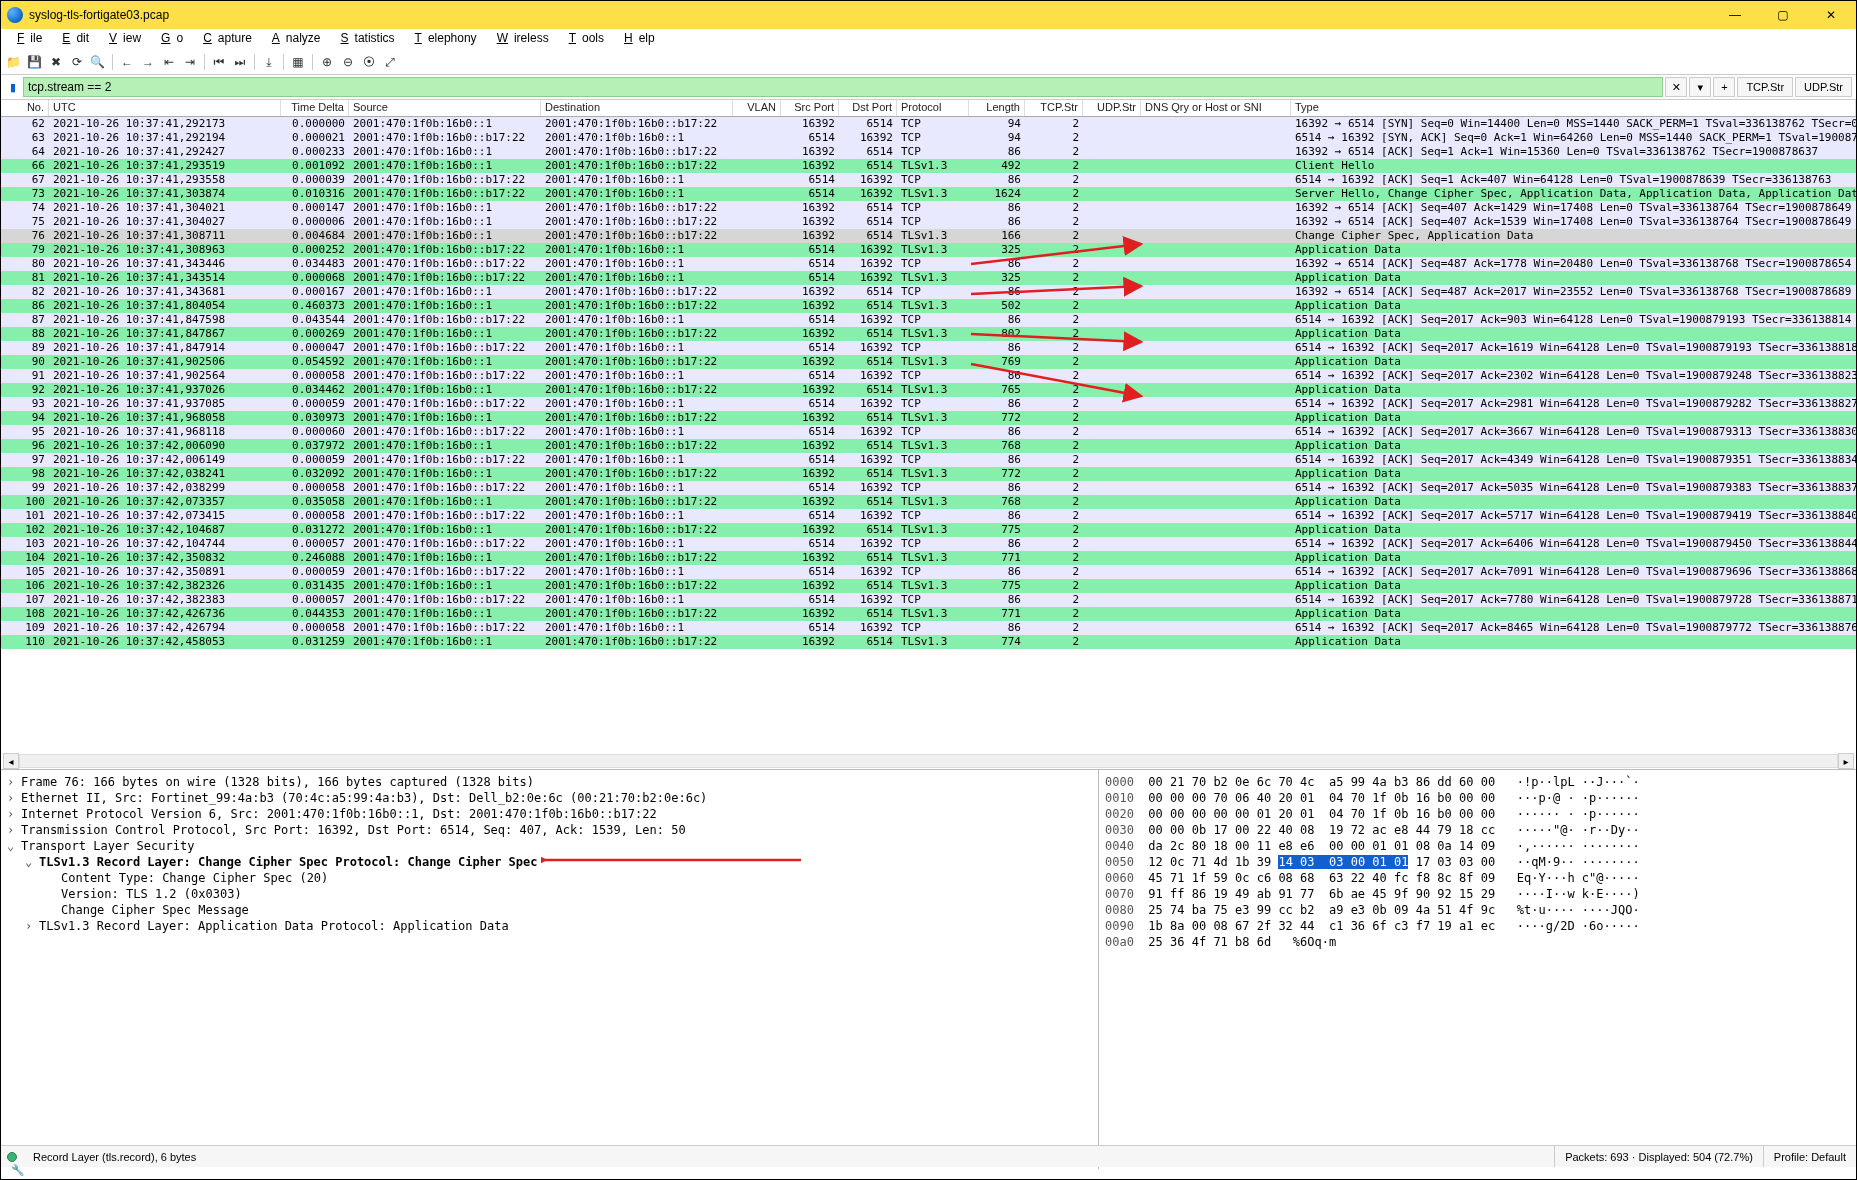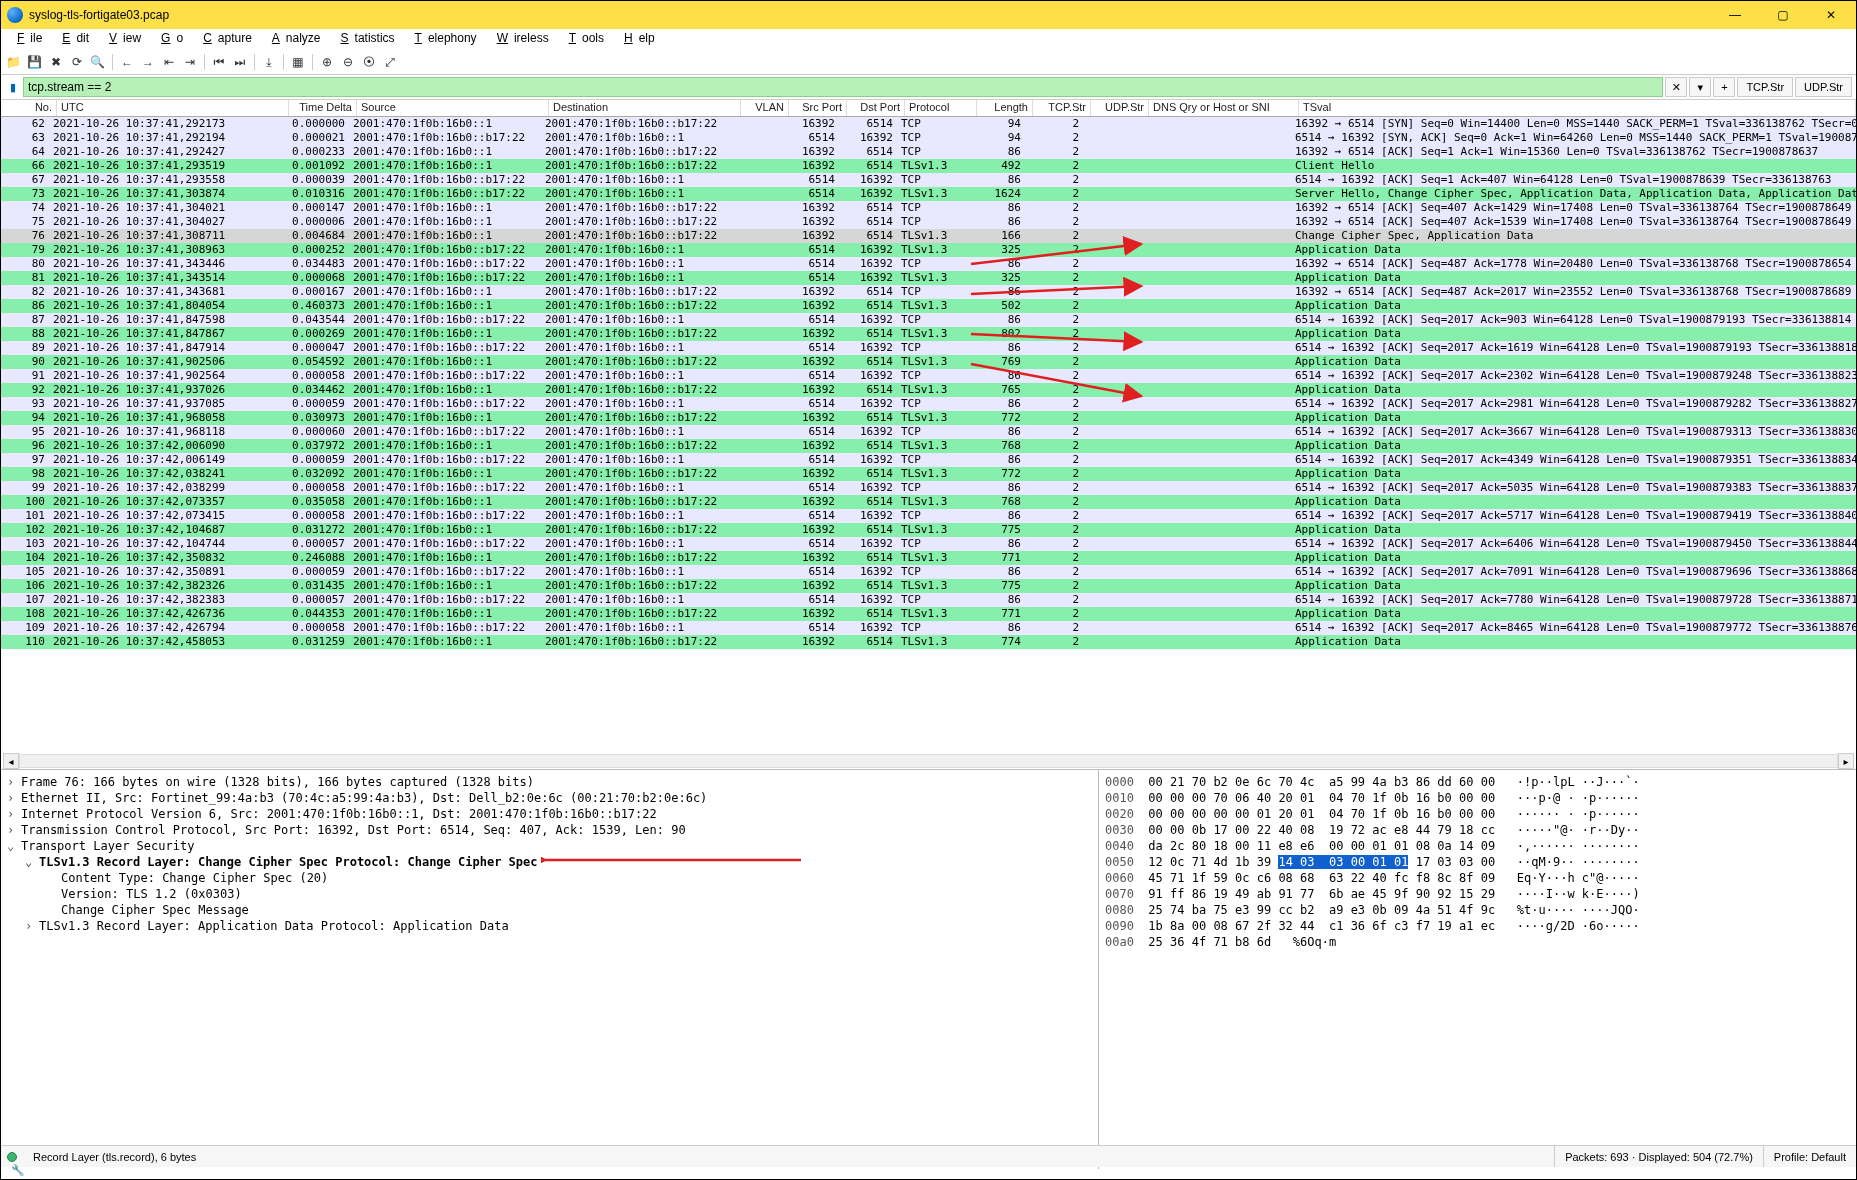--- a/index.html
+++ b/index.html
@@ -36,21 +36,21 @@
 .tb-sep { width:1px; height:16px; background:#ccc; margin:0 2px; }
 
 
 .filterrow { display:flex; align-items:center; height:24px; padding:2px 4px; gap:2px; }
 .filter-icon { width:16px;height:16px; display:flex;align-items:center;justify-content:center; color:#0066cc; }
 .filter-input { flex:1; background:#b7f0b7; border:1px solid #8fcc8f; padding:1px 4px; font-size:12px; height:20px;}
 .filter-btn { width:22px;height:20px; display:flex;align-items:center;justify-content:center; border:1px solid #ccc; background:#f6f6f6; font-size:11px;}
 .filter-labelbtn { padding:0 8px; height:20px; display:flex;align-items:center; border:1px solid #ccc; background:#f6f6f6; font-size:11px;}
 
 
-.colheader { display:flex; height:18px; background:#fff; border-top:1px solid #ccc;border-bottom:1px solid #aaa;padding-left:8px; }
+.colheader { display:flex; height:18px; background:#fff; border-top:1px solid #ccc;border-bottom:1px solid #aaa; }
 .colheader div { border-right:1px solid #ddd; padding:1px 4px; font-size:11px; color:#222; white-space:nowrap; overflow:hidden; }
 
 .packet-list { overflow:hidden; height:652px; position:relative; }
 .prow { display:flex; height:14px; font-size:11px; font-family:Consolas,"Lucida Console",monospace; white-space:pre; }
 .prow div { padding:0 4px; overflow:hidden; white-space:nowrap; }
 .prow.lav { background:#e8e8ff; }
 .prow.sel { background:#d6d6d6; }
 .prow.wht { background:#86efac; }
 
 .c-no   { width:48px; text-align:right; }
@@ -169,21 +169,21 @@
     <div class="c-src">Source</div>
     <div class="c-dst">Destination</div>
     <div class="c-vlan">VLAN</div>
     <div class="c-sp">Src Port</div>
     <div class="c-dp">Dst Port</div>
     <div class="c-proto">Protocol</div>
     <div class="c-len">Length</div>
     <div class="c-tstr">TCP.Str</div>
     <div class="c-ustr">UDP.Str</div>
     <div class="c-dns">DNS Qry or Host or SNI</div>
-    <div class="c-info">TSval</div>
+    <div class="c-info">Type</div>
   </div>
 
 <div class="packet-list" id="plist">
 
   <div class="arrow" style="left:960px; top:117px;">
     <svg width="220" height="180">
       <defs>
           <marker id="ah" markerWidth="8" markerHeight="8" refX="7" refY="4" orient="auto">
         <path d="M0,0 L8,4 L0,8 Z" fill="#e02020"></path>
           </marker>
@@ -237,21 +237,21 @@
     <div class="track"></div>
     <div class="arrowbtn">▸</div>
   </div>
 </div>
 
 <div class="lower">
   <div class="tree-pane" style="position:relative;">
     <div class="row caret">Frame 76: 166 bytes on wire (1328 bits), 166 bytes captured (1328 bits)</div>
     <div class="row caret">Ethernet II, Src: Fortinet_99:4a:b3 (70:4c:a5:99:4a:b3), Dst: Dell_b2:0e:6c (00:21:70:b2:0e:6c)</div>
     <div class="row caret">Internet Protocol Version 6, Src: 2001:470:1f0b:16b0::1, Dst: 2001:470:1f0b:16b0::b17:22</div>
-    <div class="row caret">Transmission Control Protocol, Src Port: 16392, Dst Port: 6514, Seq: 407, Ack: 1539, Len: 90</div>
+    <div class="row caret">Transmission Control Protocol, Src Port: 16392, Dst Port: 6514, Seq: 407, Ack: 1539, Len: 50</div>
     <div class="row caret-open">Transport Layer Security</div>
     <div class="row caret-open indent1 highlight-line">TLSv1.3 Record Layer: Change Cipher Spec Protocol: Change Cipher Spec</div>
     <div class="row indent3">Content Type: Change Cipher Spec (20)</div>
     <div class="row indent3">Version: TLS 1.2 (0x0303)</div>
     <div class="row indent3">Change Cipher Spec Message</div>
     <div class="row caret indent1">TLSv1.3 Record Layer: Application Data Protocol: Application Data</div>
 
     <div class="tree-arrow" style="left:540px; top:81px;">
       <svg width="280" height="20">
         <defs>

